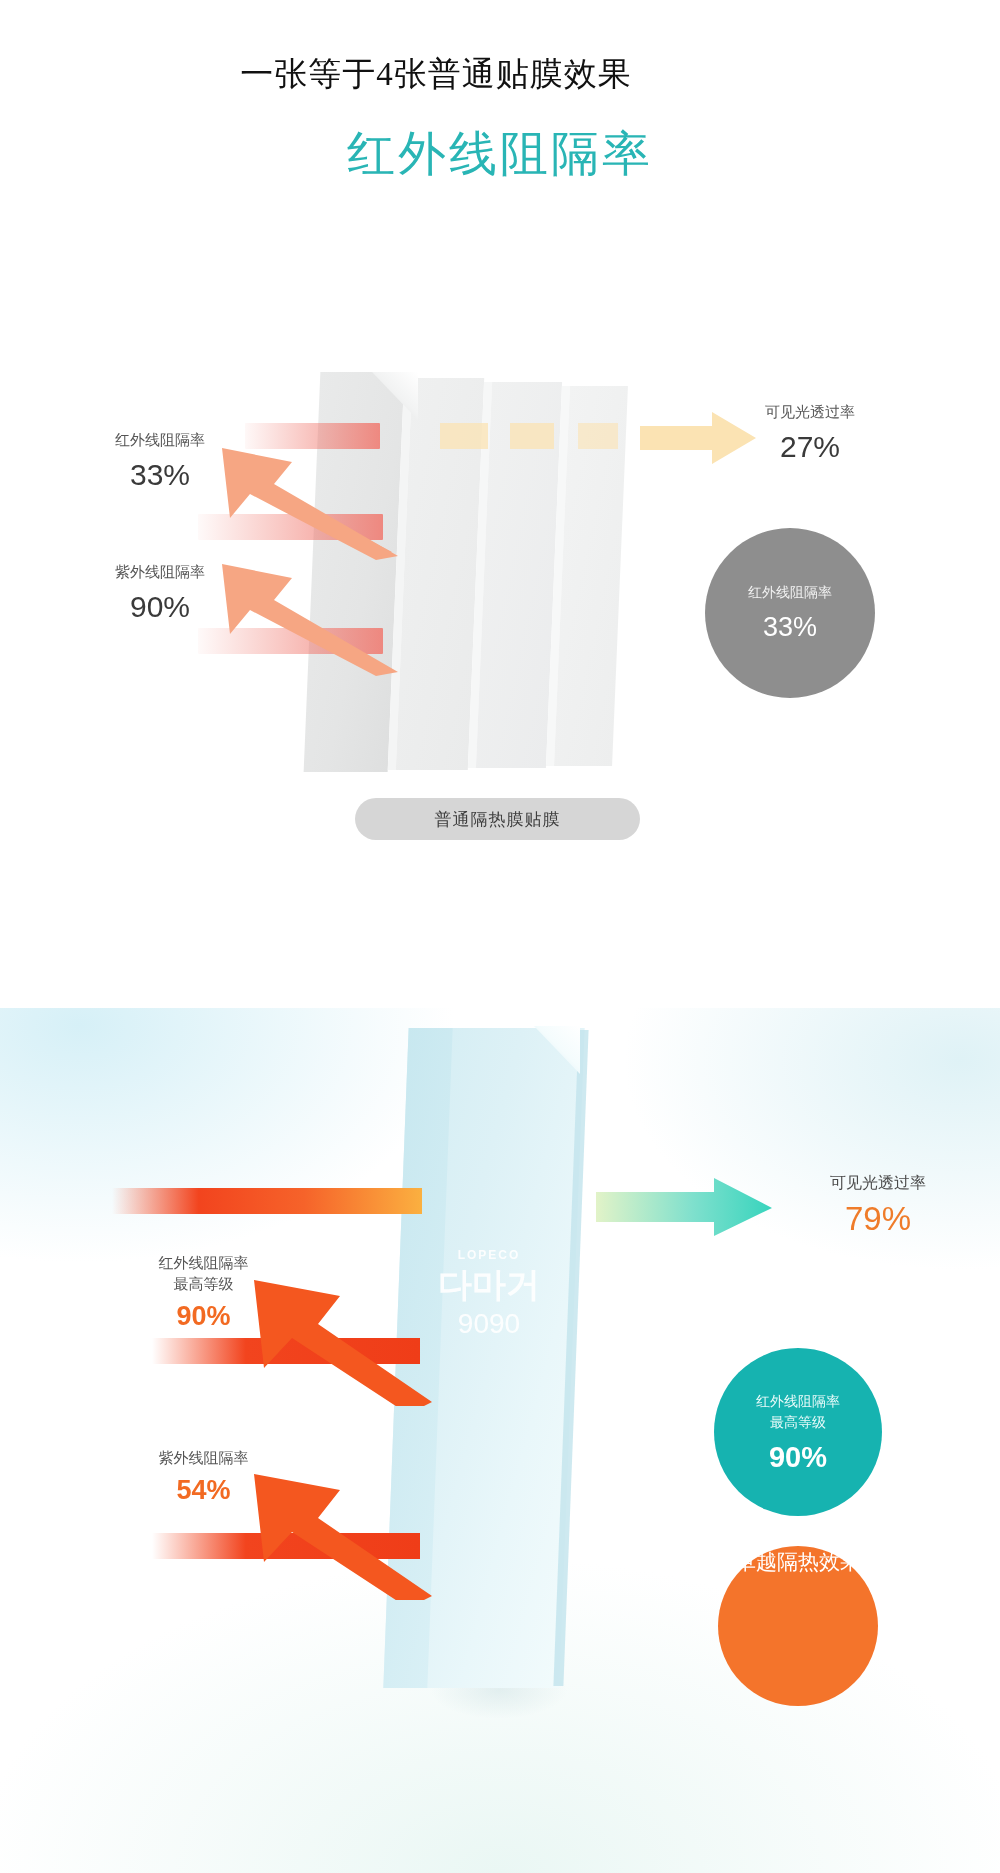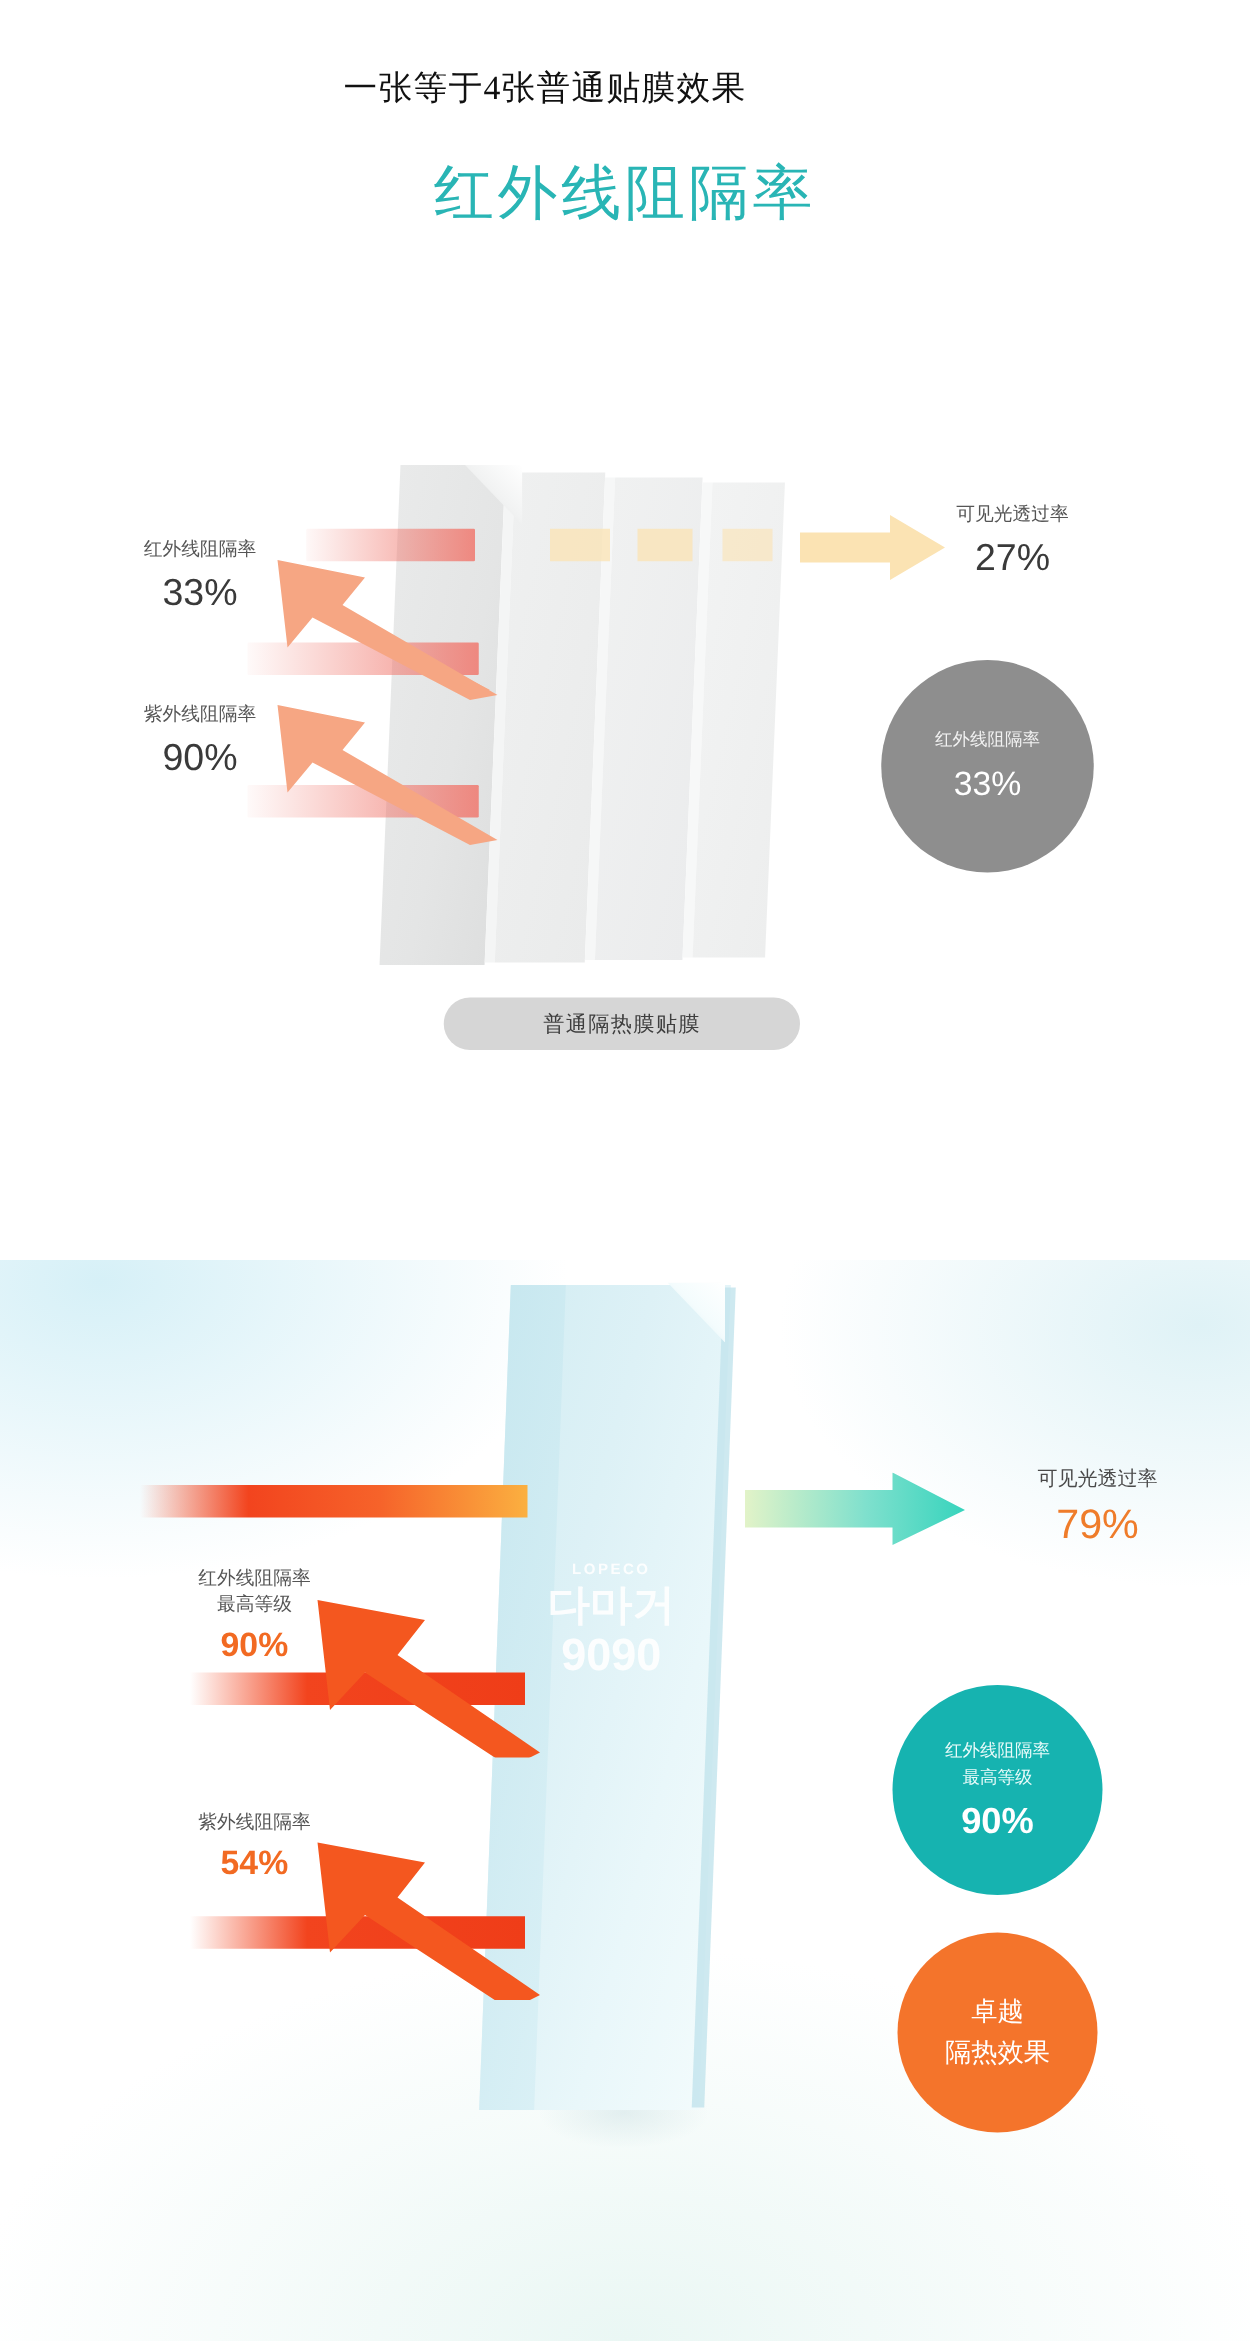--- a/index.html
+++ b/index.html
@@ -8,21 +8,21 @@
     font-family:"Liberation Sans","DejaVu Sans",sans-serif;
     background:#ffffff;overflow:hidden;position:relative;
   }
   .page{position:relative;width:1000px;height:1873px;}
 
   
   .header{position:absolute;left:0;top:0;width:1000px;height:330px;background:#fff;}
   .hdr-sub{
     position:absolute;left:0;top:52px;width:872px;text-align:center;
     font-family:"Liberation Serif","DejaVu Serif",serif;
-    font-size:27px;color:#111;letter-spacing:1px;font-weight:400;
+    font-size:33px;color:#111;letter-spacing:1px;font-weight:400;
   }
   .hdr-line1{
     position:absolute;left:0;top:122px;width:1000px;text-align:center;
     font-family:"Liberation Serif","DejaVu Serif",serif;
     font-size:48px;color:#29b5b5;letter-spacing:3px;font-weight:400;
   }
   .hdr-line2{
     position:absolute;left:0;top:218px;width:1000px;text-align:center;
     font-family:"Liberation Sans","DejaVu Sans",sans-serif;
     font-size:60px;color:#12b3b3;letter-spacing:1px;font-weight:bold;
@@ -111,21 +111,21 @@
   .bigcurl{position:absolute;left:534px;top:18px;width:46px;height:48px;
     background:linear-gradient(225deg,#ffffff 0%,#f4fcfd 45%,#cfe9ef 100%);
     clip-path:polygon(0 0,100% 0,100% 100%);box-shadow:-2px 2px 6px rgba(0,0,0,.08);}
   .bigshadow{position:absolute;left:404px;top:660px;width:190px;height:110px;
     background:radial-gradient(ellipse 95px 40px at 50% 20%,rgba(120,170,180,.16) 0%,rgba(120,170,180,0) 72%);}
 
   .wm{position:absolute;left:404px;top:240px;width:170px;text-align:center;
     color:#ffffff;opacity:.92;pointer-events:none;}
   .wm .wm1{font-family:"Liberation Sans","DejaVu Sans",sans-serif;font-size:12px;letter-spacing:2px;font-weight:bold;}
   .wm .wm2{font-family:"Liberation Sans","DejaVu Sans",sans-serif;font-size:34px;font-weight:bold;line-height:40px;margin-top:2px;}
-  .wm .wm3{font-family:"Liberation Sans","DejaVu Sans",sans-serif;font-size:36px;font-weight:bold;line-height:40px;}
+  .wm .wm3{font-family:"Liberation Sans","DejaVu Sans",sans-serif;font-size:28px;font-weight:normal;line-height:40px;}
 
   
   .bar-r{position:absolute;height:26px;}
   .rbar1{left:112px;top:180px;width:310px;
       background:linear-gradient(90deg,rgba(242,60,30,0) 0%,#f2441e 28%,#f6632a 62%,#fbb040 100%);}
   .rbar2{left:152px;top:330px;width:268px;
       background:linear-gradient(90deg,rgba(242,60,30,0) 0%,#f2441e 35%,#ef3d18 100%);}
   .rbar3{left:152px;top:525px;width:268px;
       background:linear-gradient(90deg,rgba(242,60,30,0) 0%,#f2441e 35%,#ef3d18 100%);}
 
@@ -139,21 +139,21 @@
   .lbl-vis2{left:778px;top:165px;width:200px;text-align:center;}
   .lbl-vis2 .t{font-family:"Liberation Serif","DejaVu Serif",serif;font-size:16px;color:#4a4a4a;}
   .lbl-vis2 .v{font-family:"Liberation Sans","DejaVu Sans",sans-serif;font-size:33px;color:#ef7c2a;margin-top:6px;}
 
   .circle-teal{position:absolute;left:714px;top:340px;width:168px;height:168px;border-radius:50%;
     background:#16b3b0;display:flex;flex-direction:column;align-items:center;justify-content:center;}
   .circle-teal .t{font-family:"Liberation Serif","DejaVu Serif",serif;font-size:14px;color:#e9fbfa;line-height:21px;}
   .circle-teal .v{font-family:"Liberation Sans","DejaVu Sans",sans-serif;font-size:29px;color:#fff;font-weight:bold;margin-top:8px;}
 
   .circle-orange{position:absolute;left:718px;top:538px;width:160px;height:160px;border-radius:50%;
-    background:#f4742b;display:flex;flex-direction:column;align-items:center;justify-content:center;}
+    background:#f4742b;display:flex;flex-direction:row;justify-content:center;}
   .circle-orange .t{font-family:"Liberation Serif","DejaVu Serif",serif;font-size:21px;color:#fff;line-height:33px;}
 
   .divider{position:absolute;left:0;top:1003px;width:1000px;height:5px;background:#ffffff;}
 </style>
 </head>
 <body>
 
 <div class="page">
 
   <div class="header">

